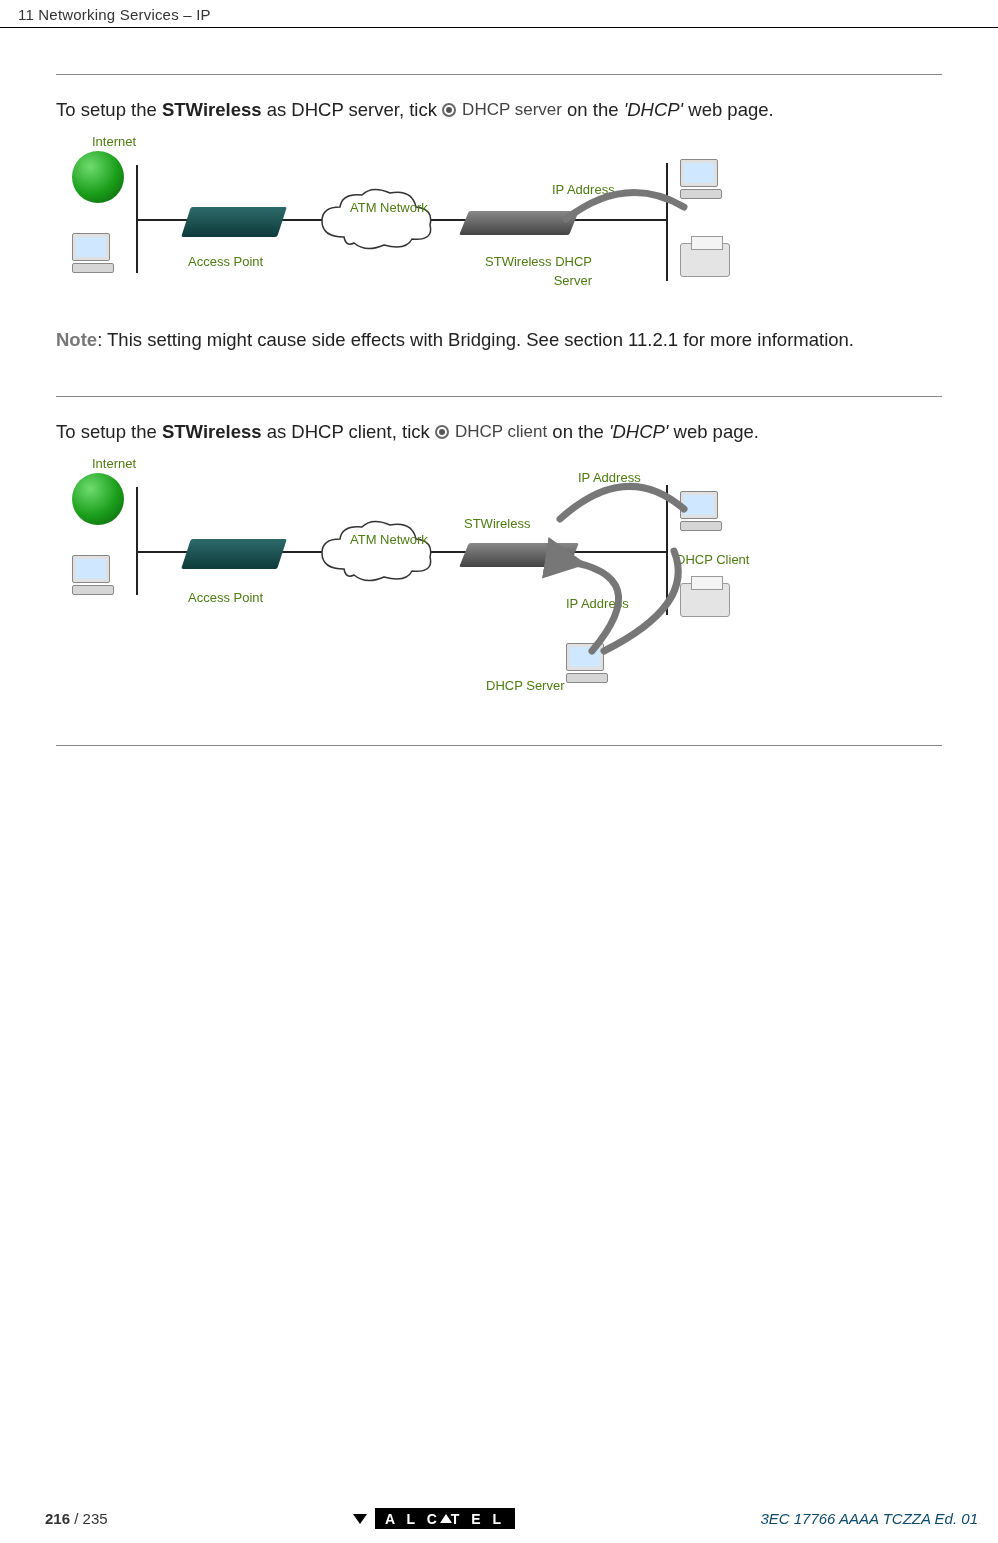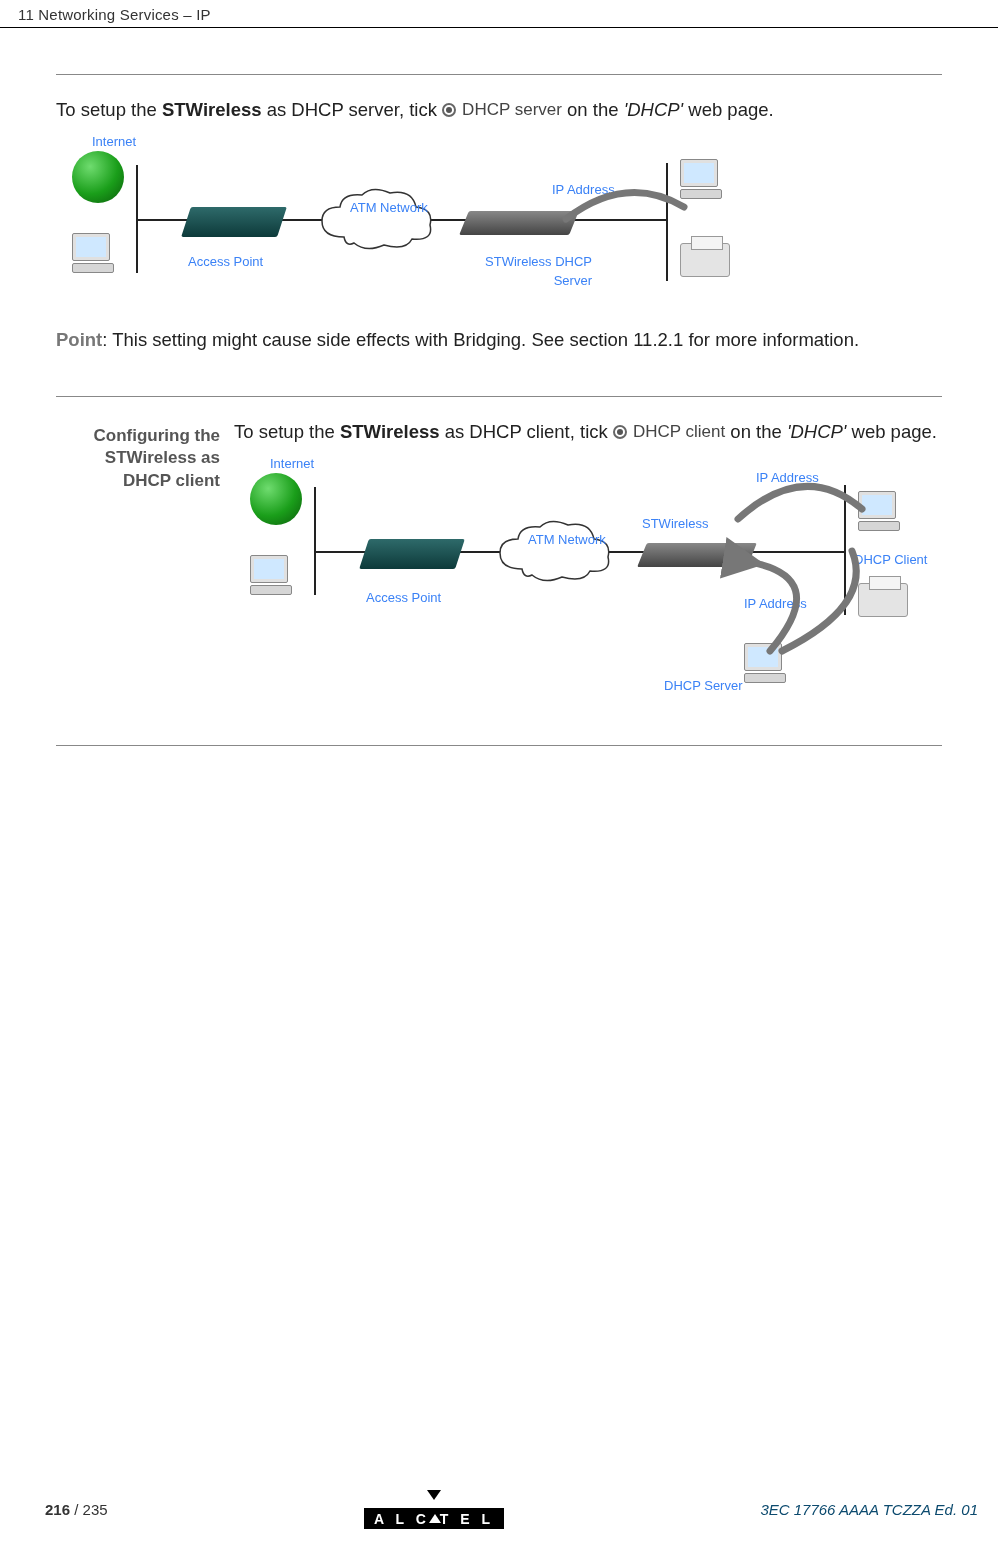--- a/index.html
+++ b/index.html
@@ -63,21 +63,21 @@
     width: 14px; height: 14px; border-radius: 50%;
     border: 2px solid #666; display: inline-block;
     position: relative; background:#fff;
   }
   .radio-icon::after{
     content:""; position:absolute; inset:2px; border-radius:50%; background:#555;
   }
 
   
   .diagram { position: relative; height: 190px; margin: 10px 0 4px 0; }
-  .lbl { position: absolute; font-size: 13px; color: #3b82f6; font-family: Arial, sans-serif; }
+  .lbl { position: absolute; font-size: 13px; color: #4d7c0f; font-family: Arial, sans-serif; }
 
   .globe {
     position:absolute; width:52px; height:52px; border-radius:50%;
     background: radial-gradient(circle at 35% 30%, #6fdc6f 0%, #1a9e1a 55%, #0a5a0a 100%);
   }
   .pc {
     position:absolute; width:48px; height:42px;
   }
   .pc .mon{width:38px;height:28px;background:#e0e0e0;border:1px solid #888;border-radius:2px;position:relative;}
   .pc .mon::after{content:"";position:absolute;inset:3px;background:#cfe8ff;}
@@ -115,21 +115,21 @@
     display:flex; align-items:center; justify-content:space-between;
     font-size: 15px;
   }
   .footer .left b{font-weight:700;margin-left:25px;}
   .logo {
     display:flex; align-items:center; gap:0;
     font-weight:700; font-size:14px; letter-spacing:4px;
     color:#fff; background:#000; padding:3px 10px 2px 10px;
     position:relative;
   }
-  .logo-wrap{display:flex;flex-direction:column;align-items:center;gap:8px;}
+  .logo-wrap{display:flex;align-items:center;gap:8px;}
   .tri-down{
     width:0;height:0;border-left:7px solid transparent;border-right:7px solid transparent;border-top:10px solid #000;
   }
   .tri-up-white{
     display:inline-block;width:0;height:0;border-left:6px solid transparent;border-right:6px solid transparent;border-bottom:9px solid #fff;vertical-align:middle;margin:0 -1px;position:relative;top:-1px;
   }
   .footer .right{color:#0c4a6e;font-style:italic;}
 </style>
 </head>
 <body>
@@ -183,29 +183,28 @@
         <div class="printer" style="left:624px;top:110px;"></div>
 
         <div class="curve" style="left:510px;top:58px;">
           <svg width="130" height="60">
               <path d="M0 28 Q60 -18 118 16" fill="none" stroke="#777" stroke-width="7" stroke-linecap="round"></path>
             </svg>
         </div>
       </div>
 
       <p>
-        <span class="note-word">Point</span><span>: This setting might cause side effects with Bridging. See section 11.2.1 for more information.</span>
+        <span class="note-word">Note</span><span>: This setting might cause side effects with Bridging. See section 11.2.1 for more information.</span>
       </p>
     </div>
   </div>
 
   <hr class="hr2">
 
   <div class="section">
-    <div class="side-heading">Configuring the STWireless as DHCP client</div>
     <div class="body-col">
       <p>
         <span>To setup the </span><b>STWireless</b><span> as DHCP client, tick </span>
         <span class="ui-chip">
           <span class="radio-icon"></span>
           <span>DHCP client</span>
         </span>
         <span> on the </span><span class="italic">'DHCP'</span><span> web page.</span>
       </p>
 

